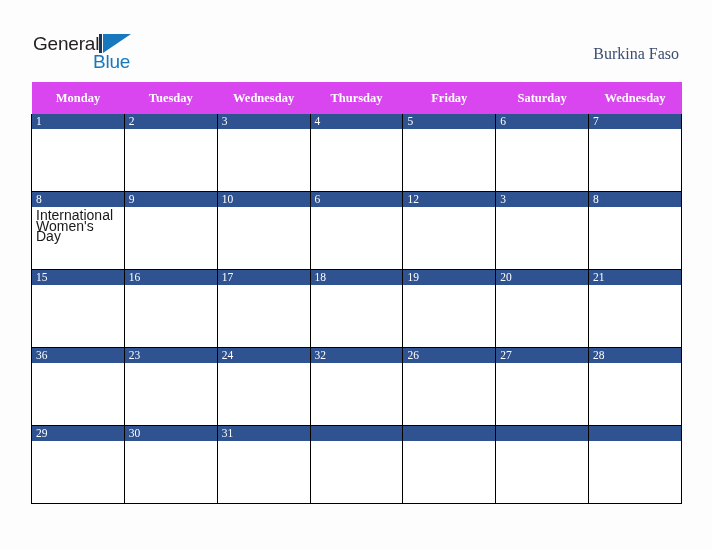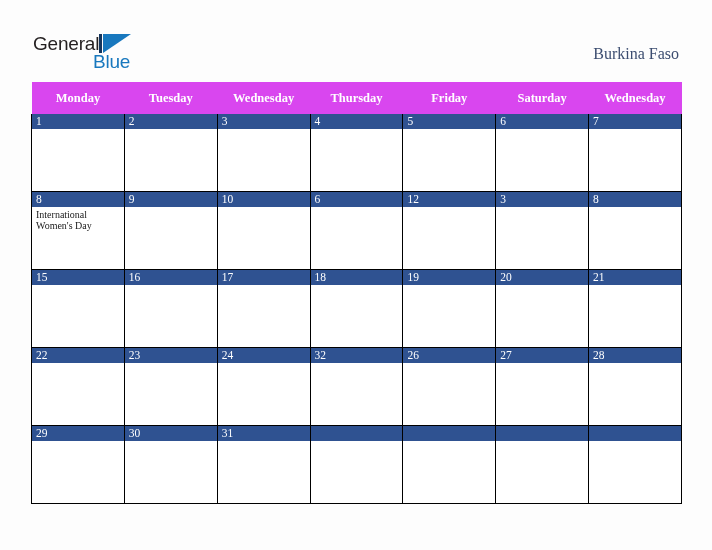--- a/index.html
+++ b/index.html
@@ -157,22 +157,22 @@
     line-height: 15px;
     font-family: "Liberation Serif", serif;
     font-size: 11.5px;
     color: #ffffff;
     overflow: hidden;
     white-space: nowrap;
   }
 
   .events {
     padding: 3px 3px 0 4px;
-    font-family: Liberation Serif, serif;
-    font-size: 10px;
+    font-family: Liberation Sans, sans-serif;
+    font-size: 14px;
     line-height: 10.6px;
     color: #1a1a1a;
     word-wrap: break-word;
   }
   .event-line {
     display: block;
   }
 </style>
 </head>
 <body>
@@ -339,21 +339,21 @@
             <td>
               <div class="daycell">
                 <div class="daynum-strip">21</div>
                 <div class="events"></div>
               </div>
             </td>
           </tr>
           <tr>
             <td>
               <div class="daycell">
-                <div class="daynum-strip">22</div>
+                <div class="daynum-strip">36</div>
                 <div class="events"></div>
               </div>
             </td>
             <td>
               <div class="daycell">
                 <div class="daynum-strip">23</div>
                 <div class="events"></div>
               </div>
             </td>
             <td>

